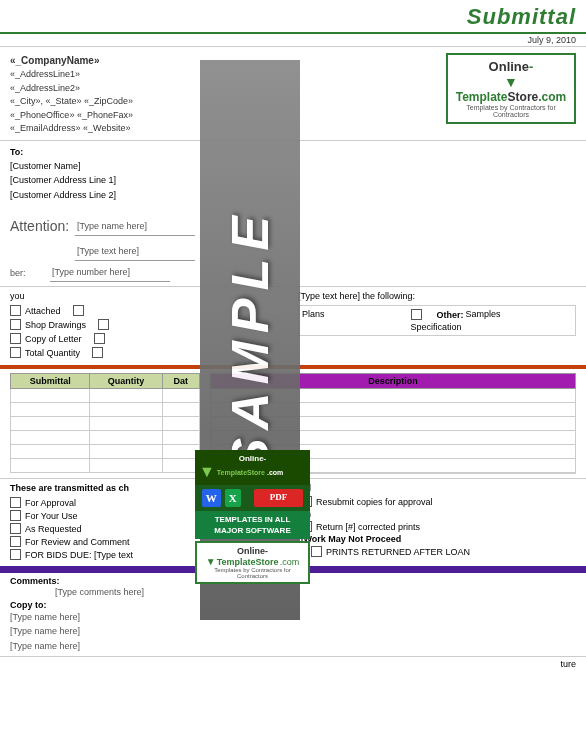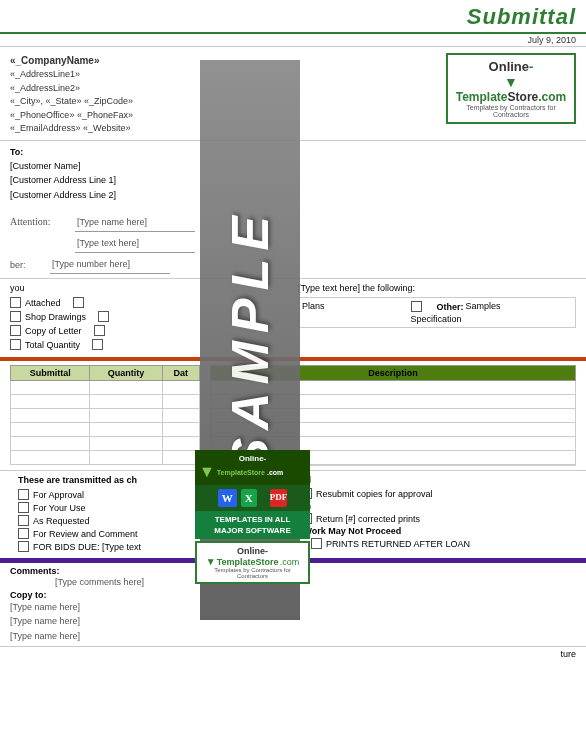--- a/index.html
+++ b/index.html
@@ -85,24 +85,23 @@
       font-size: 9px;
       line-height: 2;
     }
     .attention-row {
       display: flex;
       align-items: center;
       gap: 5px;
       margin-bottom: 2px;
     }
     .attention-label {
-      font-size: 10px;
+      font-size: 14px;
       color: #555;
       min-width: 60px;
-      font-family: Liberation Serif, serif;
     }
     .type-field {
       border-bottom: 1px solid #999;
       min-width: 120px;
       font-size: 9px;
       color: #555;
       padding: 0 2px;
     }
     .number-row {
       display: flex;
@@ -184,21 +183,21 @@
       padding: 2px 4px;
       text-align: center;
       font-weight: bold;
     }
     table.submittal-table td {
       border: 1px solid #ccc;
       padding: 2px 4px;
       height: 14px;
     }
     .desc-header {
-      background: #4d7c0f;
+      background: #a21caf;
       border: 1px solid #999;
       padding: 2px 4px;
       text-align: center;
       font-weight: bold;
       font-size: 9px;
       margin-bottom: 0;
     }
     .desc-rows {
       border: 1px solid #ccc;
       border-top: none;
@@ -206,22 +205,22 @@
     .desc-row {
       border-bottom: 1px solid #ccc;
       height: 14px;
       padding: 2px 4px;
       font-size: 9px;
     }
 
     
     .transmitted-section {
       display: flex;
-      padding: 4px 18px;
-      border-bottom: 5px solid #4c1d95;
+      padding: 4px 10px;
+      border-bottom: 7px solid #4c1d95;
       gap: 16px;
     }
     .trans-left {
       flex: 1;
       font-size: 9px;
     }
     .trans-right {
       flex: 1;
       font-size: 9px;
     }
@@ -346,21 +345,21 @@
       font-weight: bold;
       padding: 3px 4px;
       border-radius: 2px;
       font-family: serif;
     }
     .ad-icon-pdf {
       background: #dc2626;
       color: #fff;
       font-size: 9px;
       font-weight: bold;
-      padding: 3px 0;
+      padding: 3px 16px;
       border-radius: 2px;
       font-family: serif;
       margin-left: 9px;
     }
     .ad-bottom-text {
       background: #15803d;
       color: #fff;
       font-size: 8px;
       font-weight: bold;
       text-align: center;

